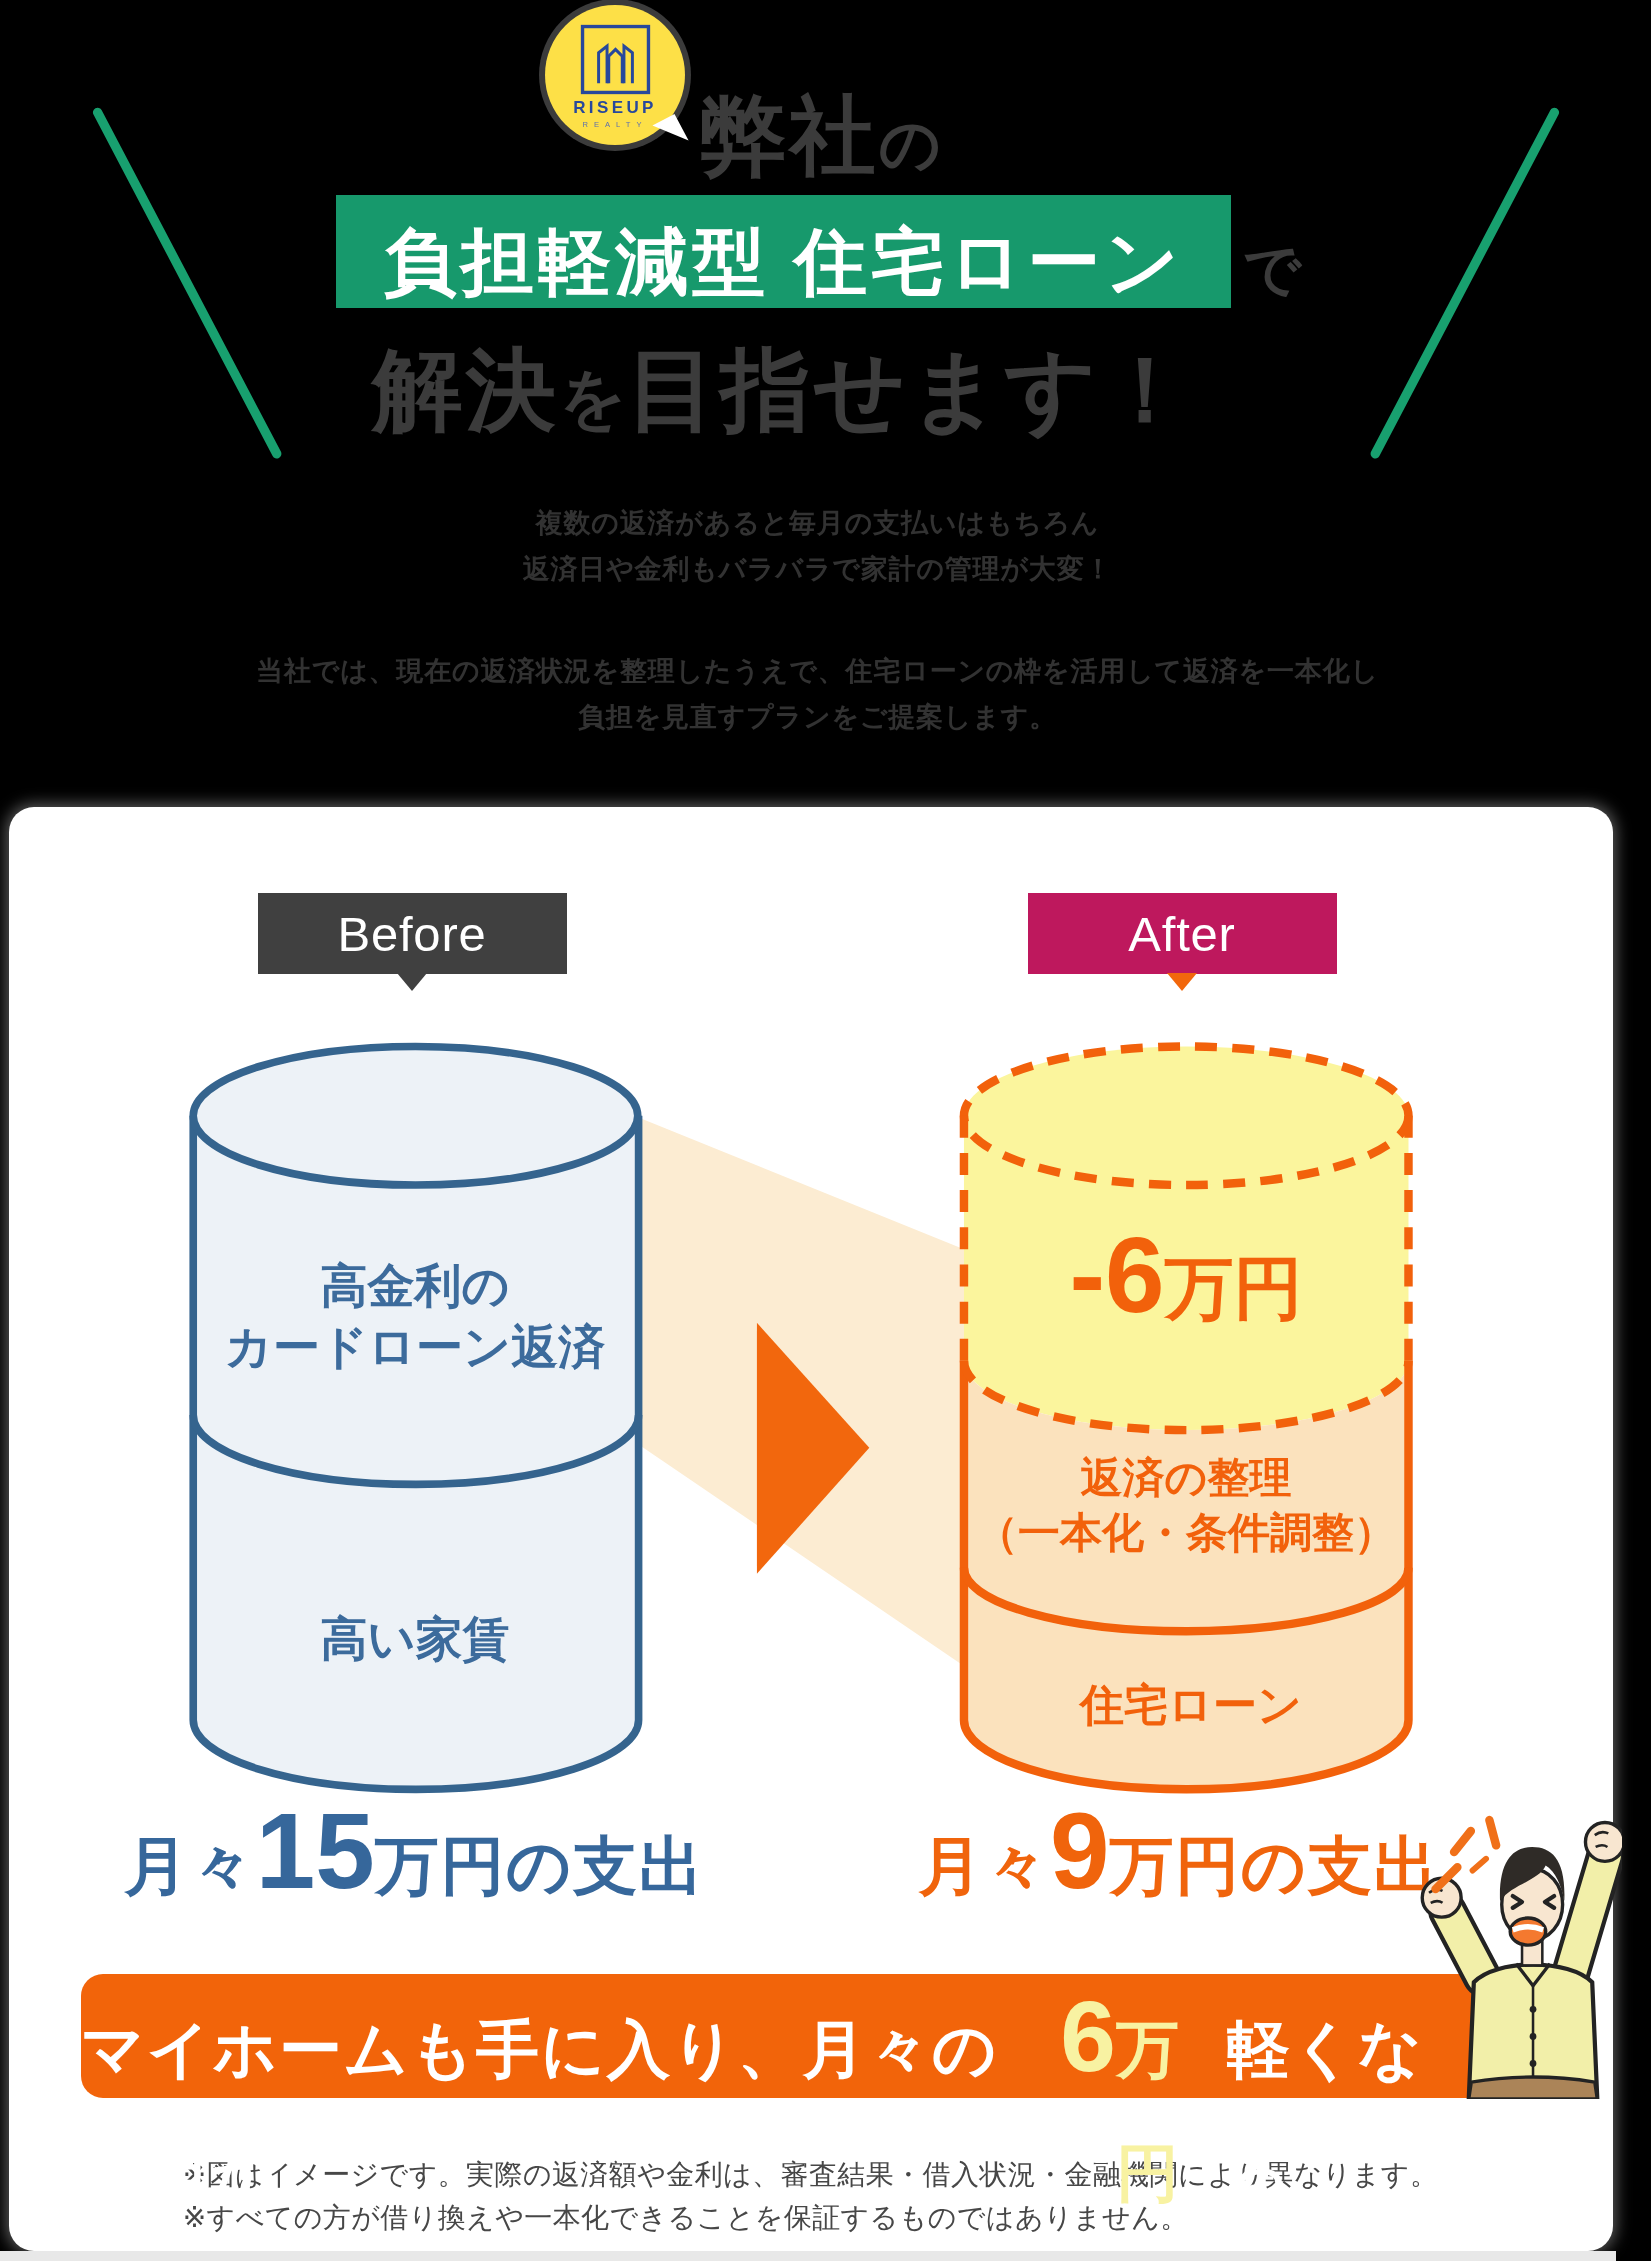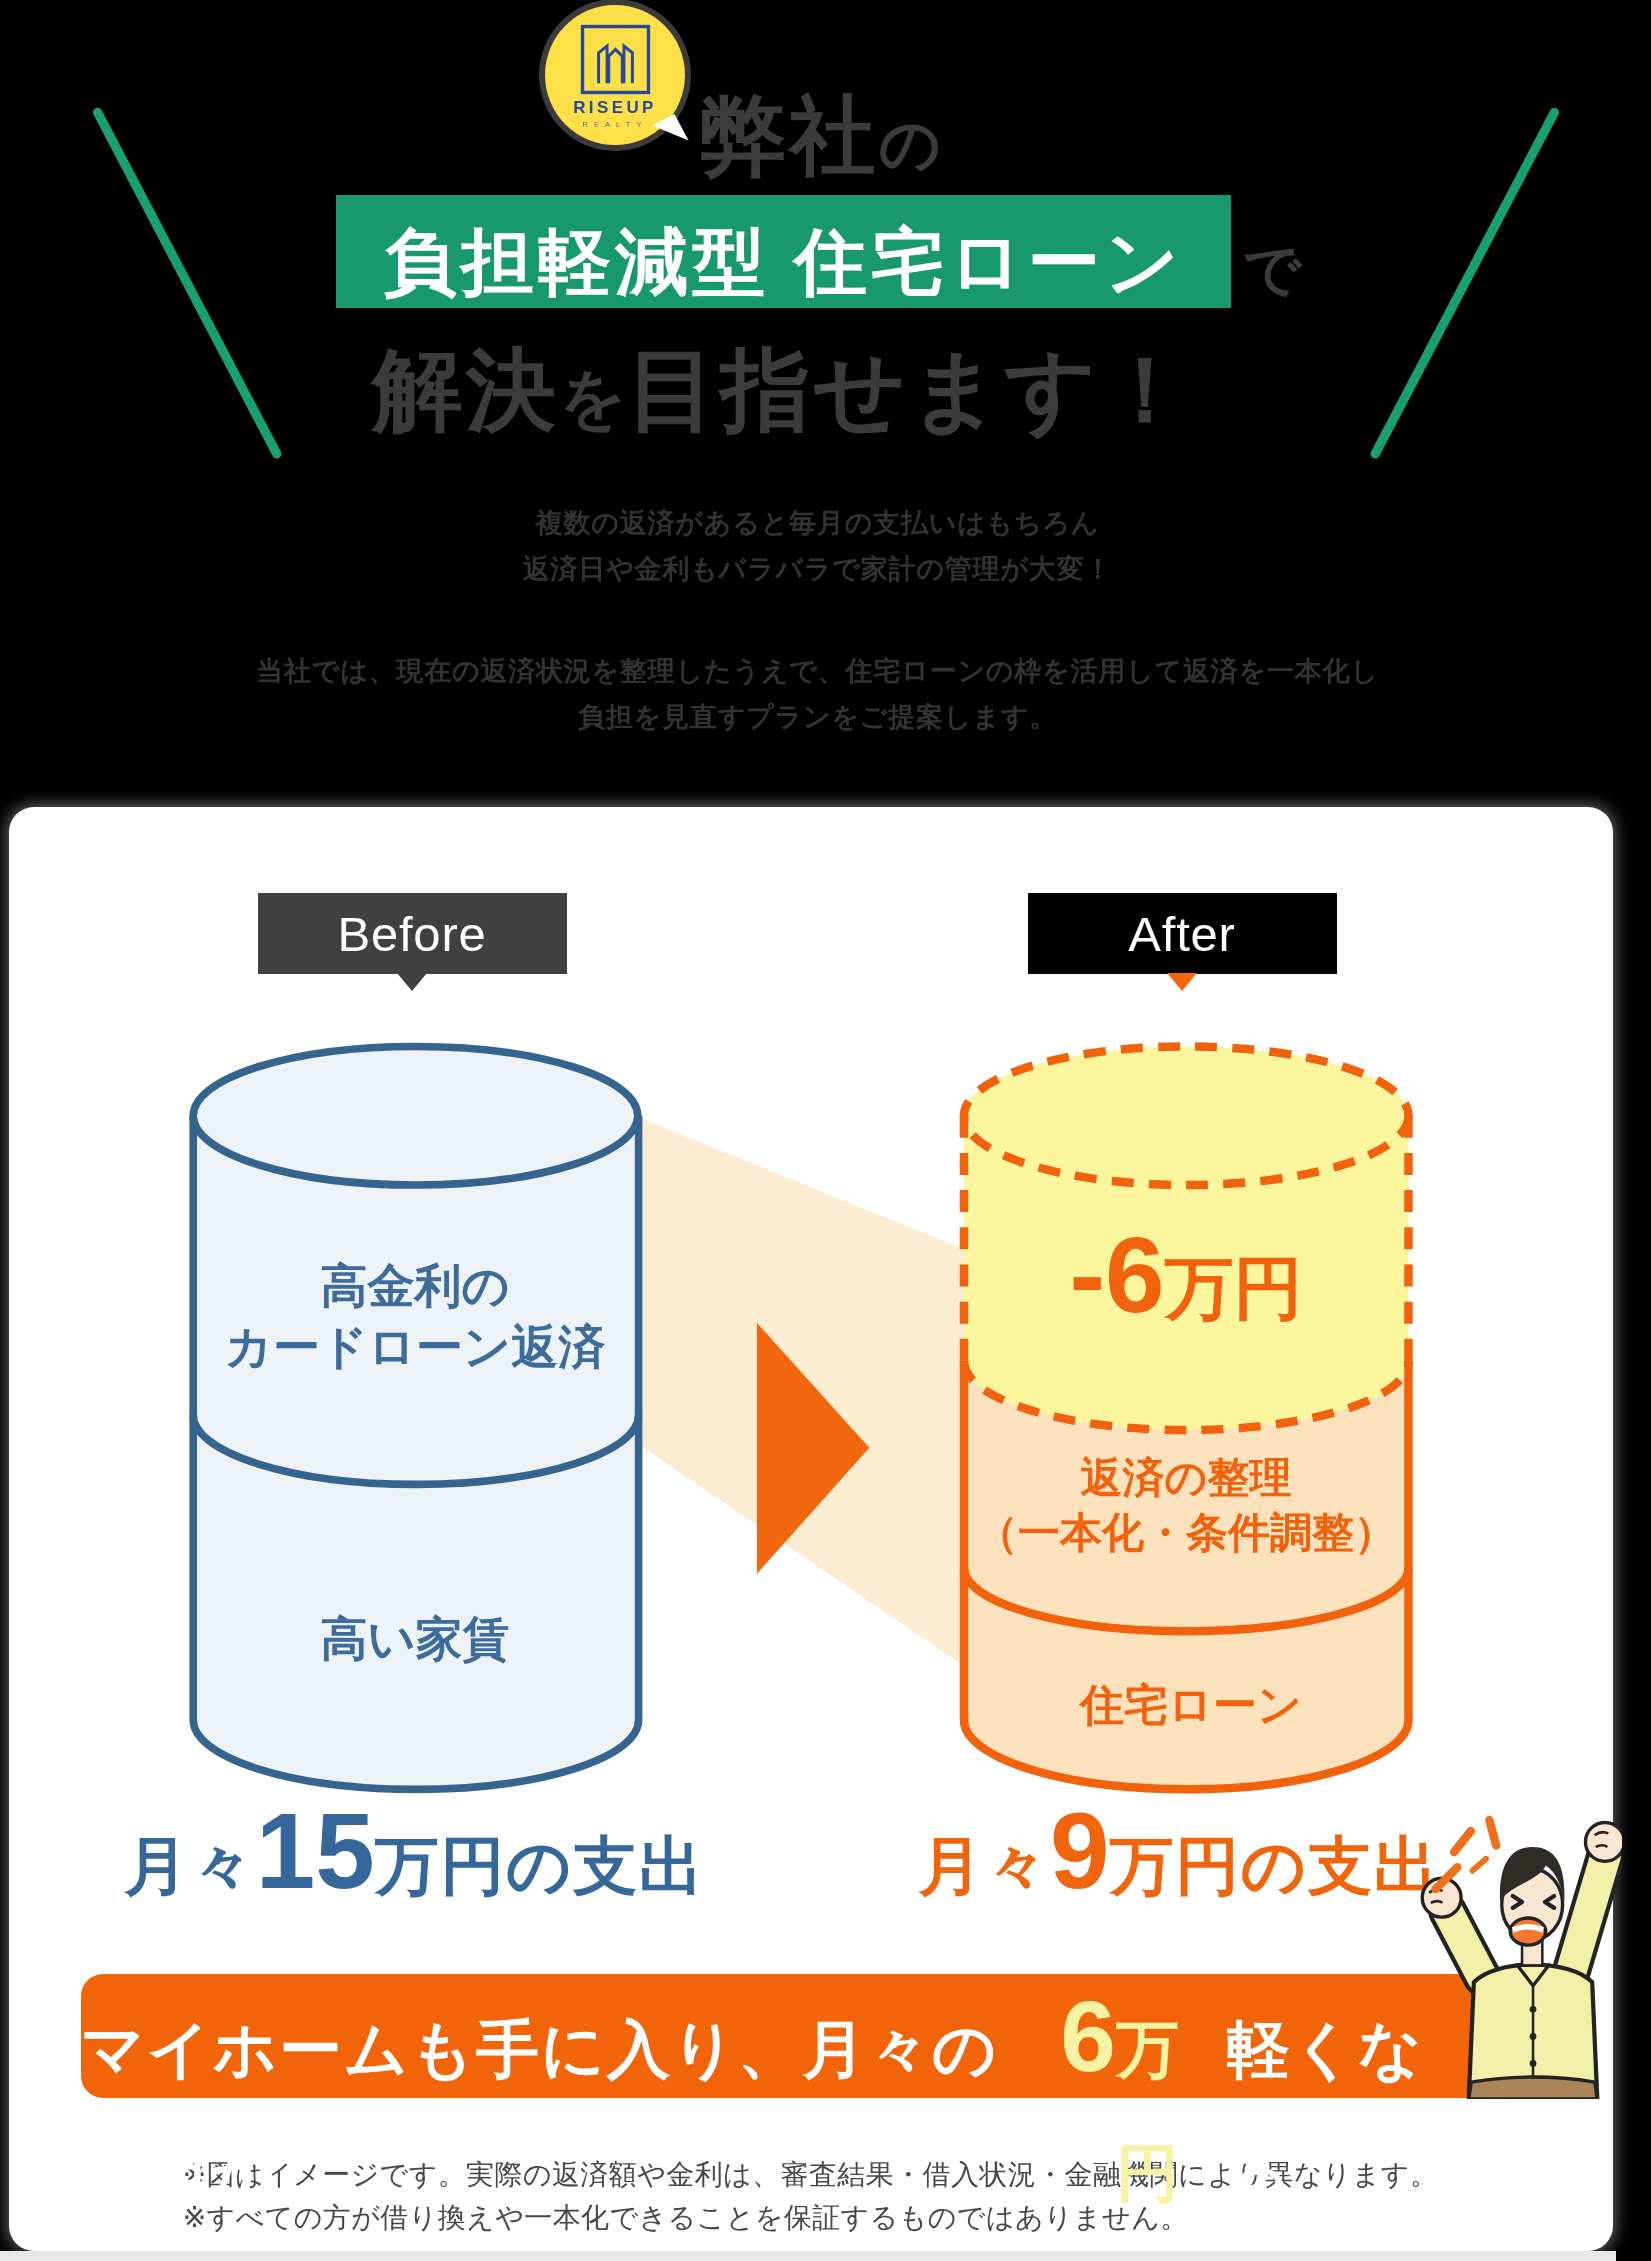--- a/index.html
+++ b/index.html
@@ -37,21 +37,21 @@
   #para2{top:648px;}
   
   #card{left:8.5px;top:807px;width:1604px;height:1444px;background:#fff;border-radius:25px;
         box-shadow:0 0 15px 2.5px rgba(205,205,205,.45);}
   .badge{height:81px;width:309px;display:flex;align-items:center;justify-content:center;
         color:#fff;font-size:49px;font-weight:500;letter-spacing:0.8px;}
   .badge:after{content:"";position:absolute;left:50%;bottom:-17px;margin-left:-15px;
         width:0;height:0;border-left:15px solid transparent;border-right:15px solid transparent;}
   #badge-before{left:249px;top:86px;background:#404040;}
   #badge-before:after{border-top:18.6px solid #404040;}
-  #badge-after{left:1019px;top:86px;background:#000000;}
+  #badge-after{left:1019px;top:86px;background:#be185d;}
   #badge-after:after{border-top:18.6px solid #f2670c;}
   .cyl-label{text-align:center;line-height:1.3;font-weight:bold;}
   .blue-label{color:#3c6b9c;font-size:47px;}
   .orange-label{color:#f2610b;font-size:42px;}
   #lbl-before-top{left:184px;top:448px;width:445px;}
   #lbl-before-bottom{left:184px;top:801px;width:445px;}
   #lbl-after-save{left:955px;top:406px;width:445px;display:flex;justify-content:center;align-items:baseline;color:#f2610b;font-weight:bold;}
   #lbl-after-save .num{font-size:107px;}
   #lbl-after-save .unit{font-size:69px;}
   #lbl-after-mid{left:955px;top:644px;width:445px;}

